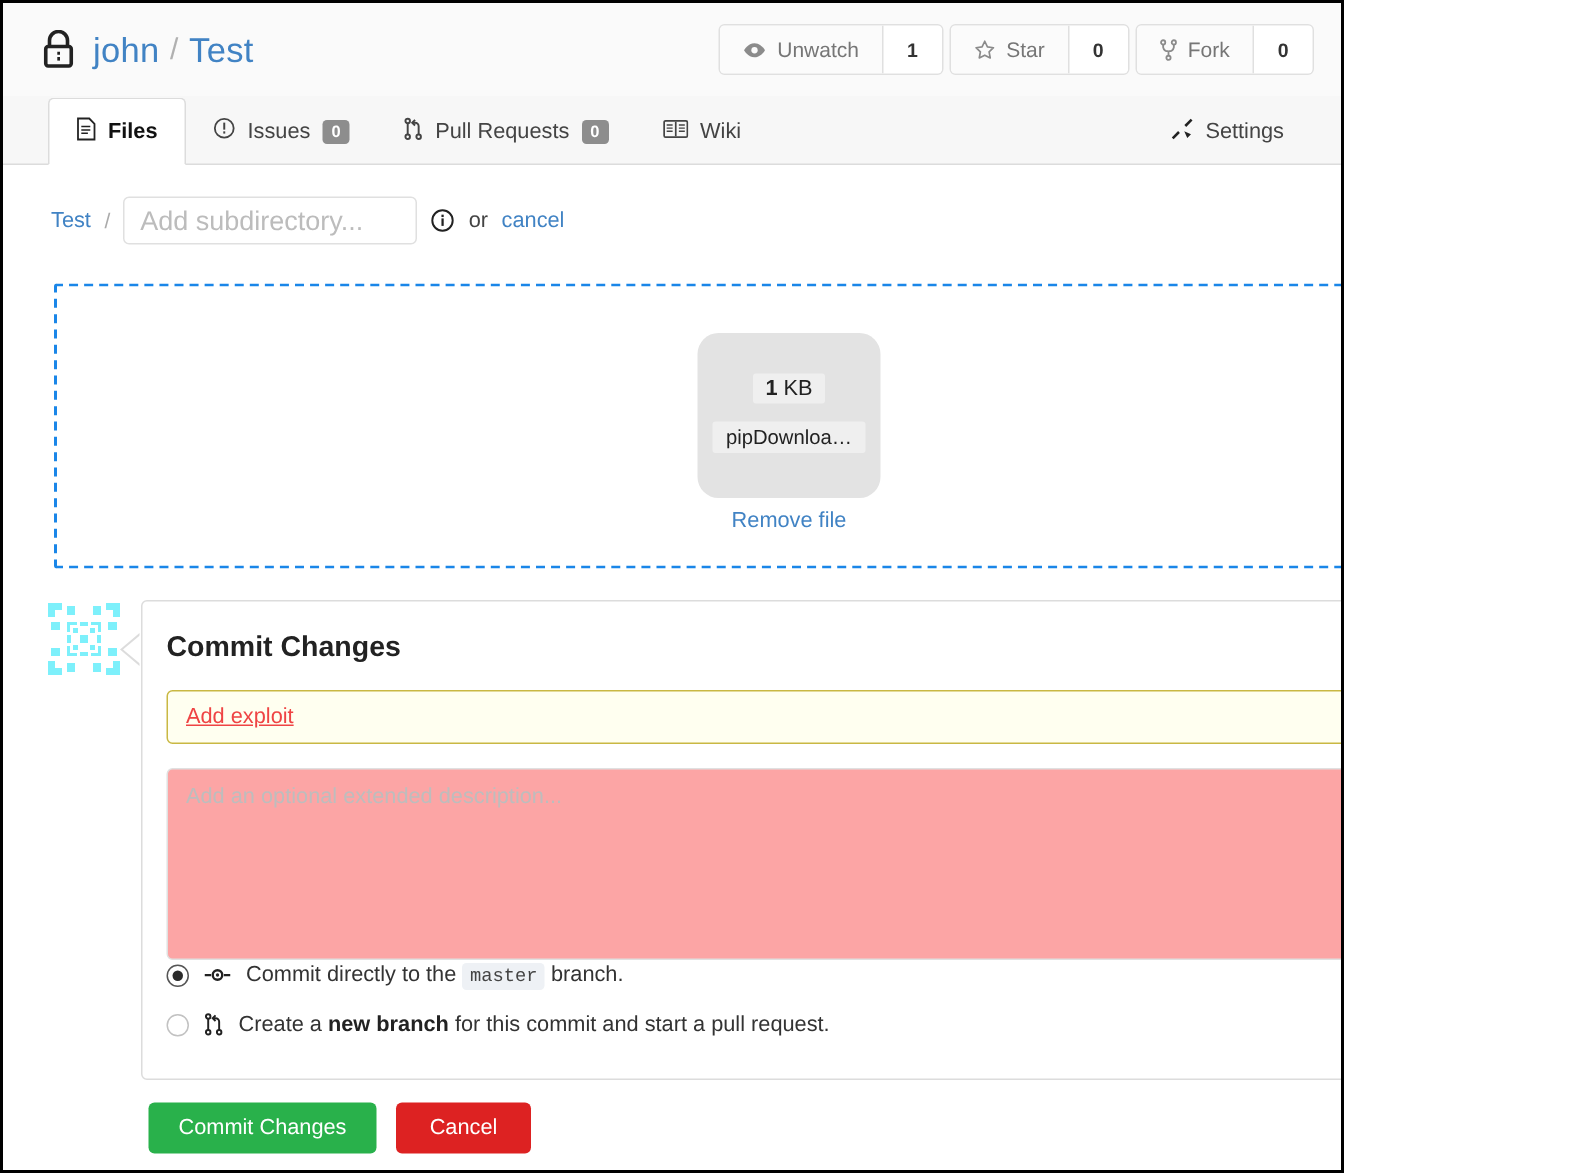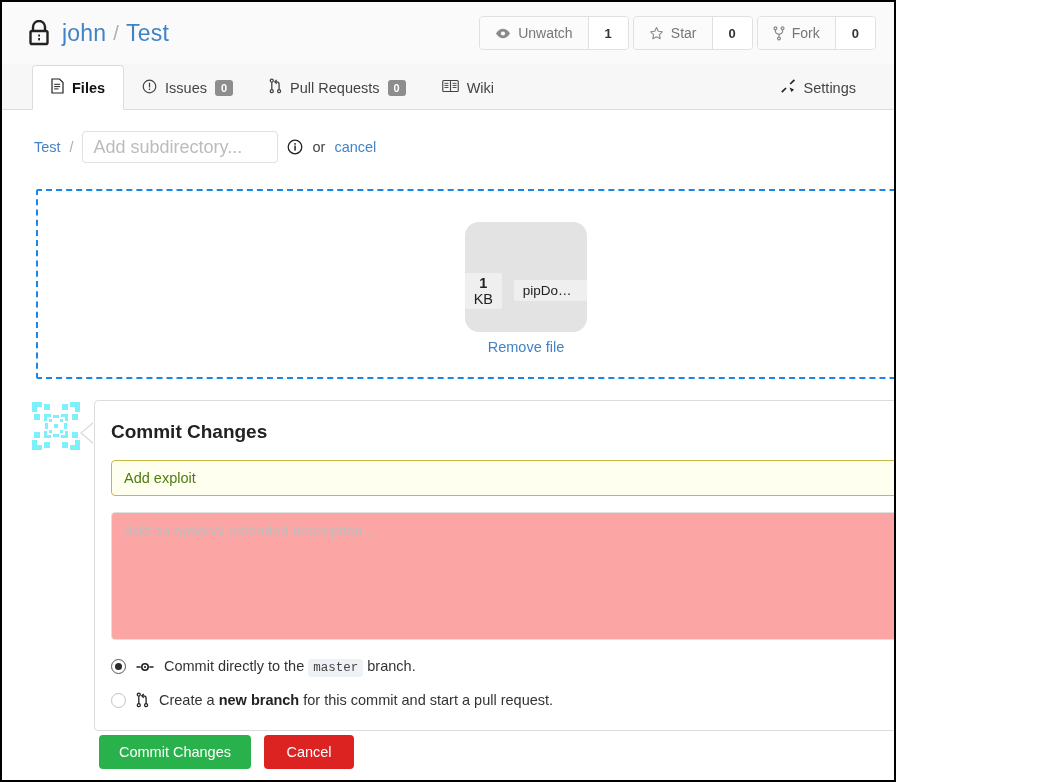--- a/index.html
+++ b/index.html
@@ -160,21 +160,21 @@
     top: 31px;
     width: 122px;
     text-align: center;
   }
   .file-card {
     width: 122px;
     height: 110px;
     background: #e3e3e3;
     border-radius: 14px;
     display: flex;
-    flex-direction: row;
+    flex-direction: column;
     align-items: center;
     padding-top: 27px;
     gap: 12px;
   }
   .file-size {
     background: #efefef;
     color: #222;
     font-size: 14.5px;
     padding: 2px 8px;
     border-radius: 2px;
@@ -267,22 +267,23 @@
   .commit-msg-input {
     display: block;
     width: 100%;
     height: 36px;
     border: 1px solid #c9b843;
     border-radius: 4px;
     background: #fffff0;
     padding: 0 12px;
     font-family: "Liberation Sans", sans-serif;
     font-size: 14.5px;
-    color: #4d7c0f;
+    color: #ef4444;
     outline: none;
+    text-decoration: underline;
   }
   .commit-desc {
     display: block;
     width: 100%;
     height: 128px;
     margin-top: 16px;
     border: 1px solid #e0e0e0;
     border-radius: 4px;
     background: #fca5a5;
     padding: 10px 12px;
@@ -291,21 +292,21 @@
     color: #333;
     resize: none;
     outline: none;
   }
   .commit-desc::placeholder { color: #bdbdbd; }
 
   .radio-row {
     display: flex;
     align-items: center;
     gap: 10px;
-    margin-top: 18px;
+    margin-top: 2px;
     font-size: 14.5px;
     color: #333;
   }
   .radio-row.second { margin-top: 17px; }
   .radio {
     width: 15px; height: 15px;
     border: 1px solid #c2c2c2;
     border-radius: 50%;
     background: #fff;
     flex: none;

